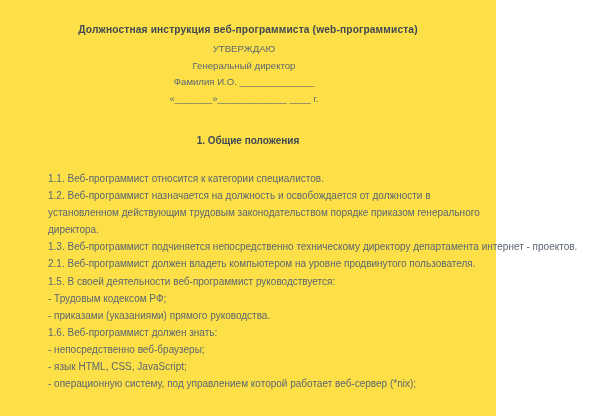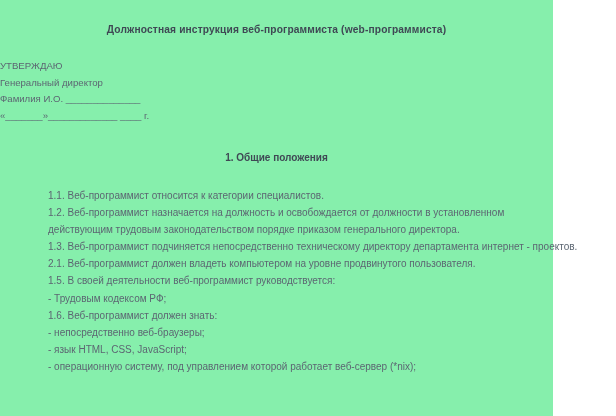--- a/index.html
+++ b/index.html
@@ -12,44 +12,44 @@
     width: 616px;
     height: 416px;
     overflow: hidden;
     font-family: "Liberation Sans", "DejaVu Sans", sans-serif;
     color: #5c6672;
     -webkit-font-smoothing: antialiased;
   }
 
   .page {
     position: relative;
-    width: 553px;
+    width: 496px;
     height: 416px;
     box-sizing: border-box;
     padding: 0;
-    background: #86efac;
+    background: #fde047;
   }
 
   
   .doc-title {
     text-align: center;
     font-size: 10.2px;
     font-weight: bold;
     color: #3f4854;
     letter-spacing: 0.15px;
     margin: 0;
     padding-top: 23px;
     line-height: 14px;
   }
 
   
   .approval {
-    margin-top: 21px;
+    margin-top: 4px;
     padding-right: 8px;
-    text-align: left;
+    text-align: center;
     font-size: 9.6px;
     line-height: 16.5px;
     color: #5c6672;
   }
   .approval-line {
     display: block;
     white-space: nowrap;
   }
   .approval-line.rule-line {
     letter-spacing: 0px;
@@ -98,20 +98,21 @@
 
   <div class="section-heading">1. Общие положения</div>
 
   <div class="body-block">
     <p class="para">1.1. Веб-программист относится к категории специалистов.</p>
     <p class="para wrap">1.2. Веб-программист назначается на должность и освобождается от должности в установленном действующим трудовым законодательством порядке приказом генерального директора.</p>
     <p class="para">1.3. Веб-программист подчиняется непосредственно техническому директору департамента интернет - проектов.</p>
     <p class="para">2.1. Веб-программист должен владеть компьютером на уровне продвинутого пользователя.</p>
     <p class="para">1.5. В своей деятельности веб-программист руководствуется:</p>
     <p class="para">- Трудовым кодексом РФ;</p>
+    <p class="para">- приказами (указаниями) прямого руководства.</p>
     <p class="para">1.6. Веб-программист должен знать:</p>
     <p class="para">- непосредственно веб-браузеры;</p>
     <p class="para">- язык HTML, CSS, JavaScript;</p>
     <p class="para">- операционную систему, под управлением которой работает веб-сервер (*nix);</p>
 
   </div>
 
 </div>
 
 </body></html>

